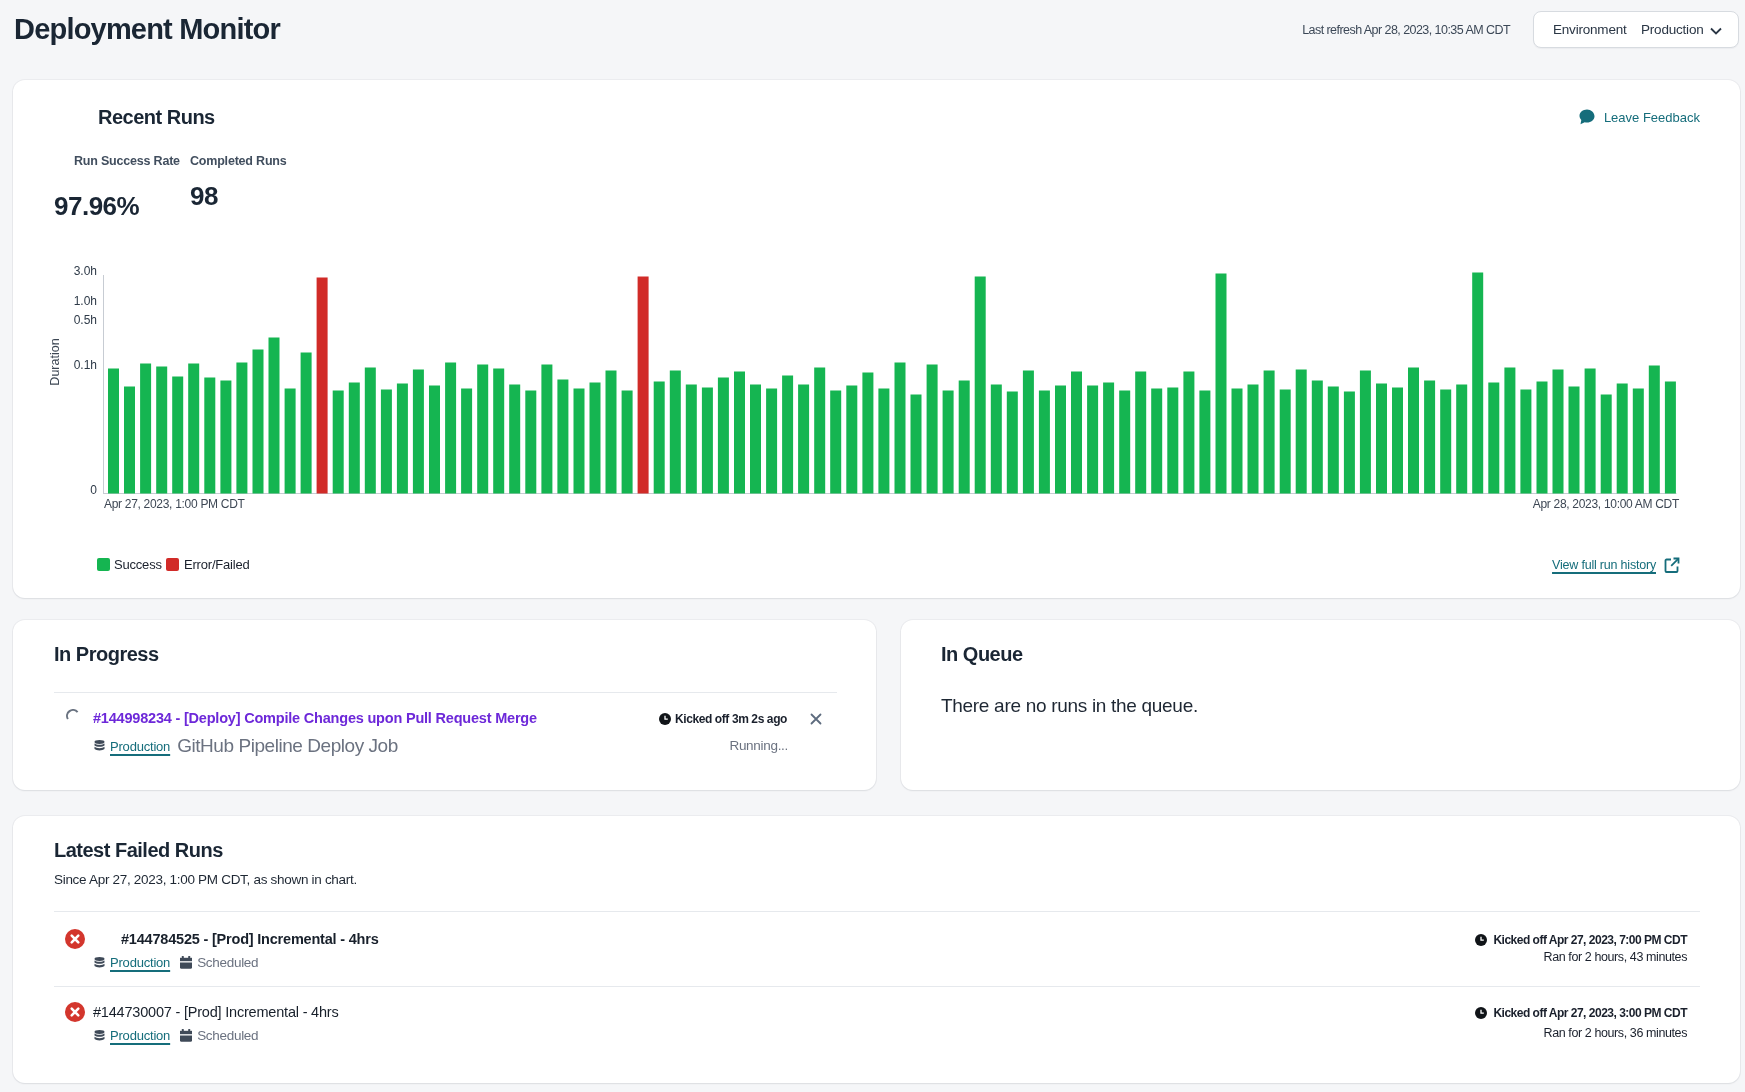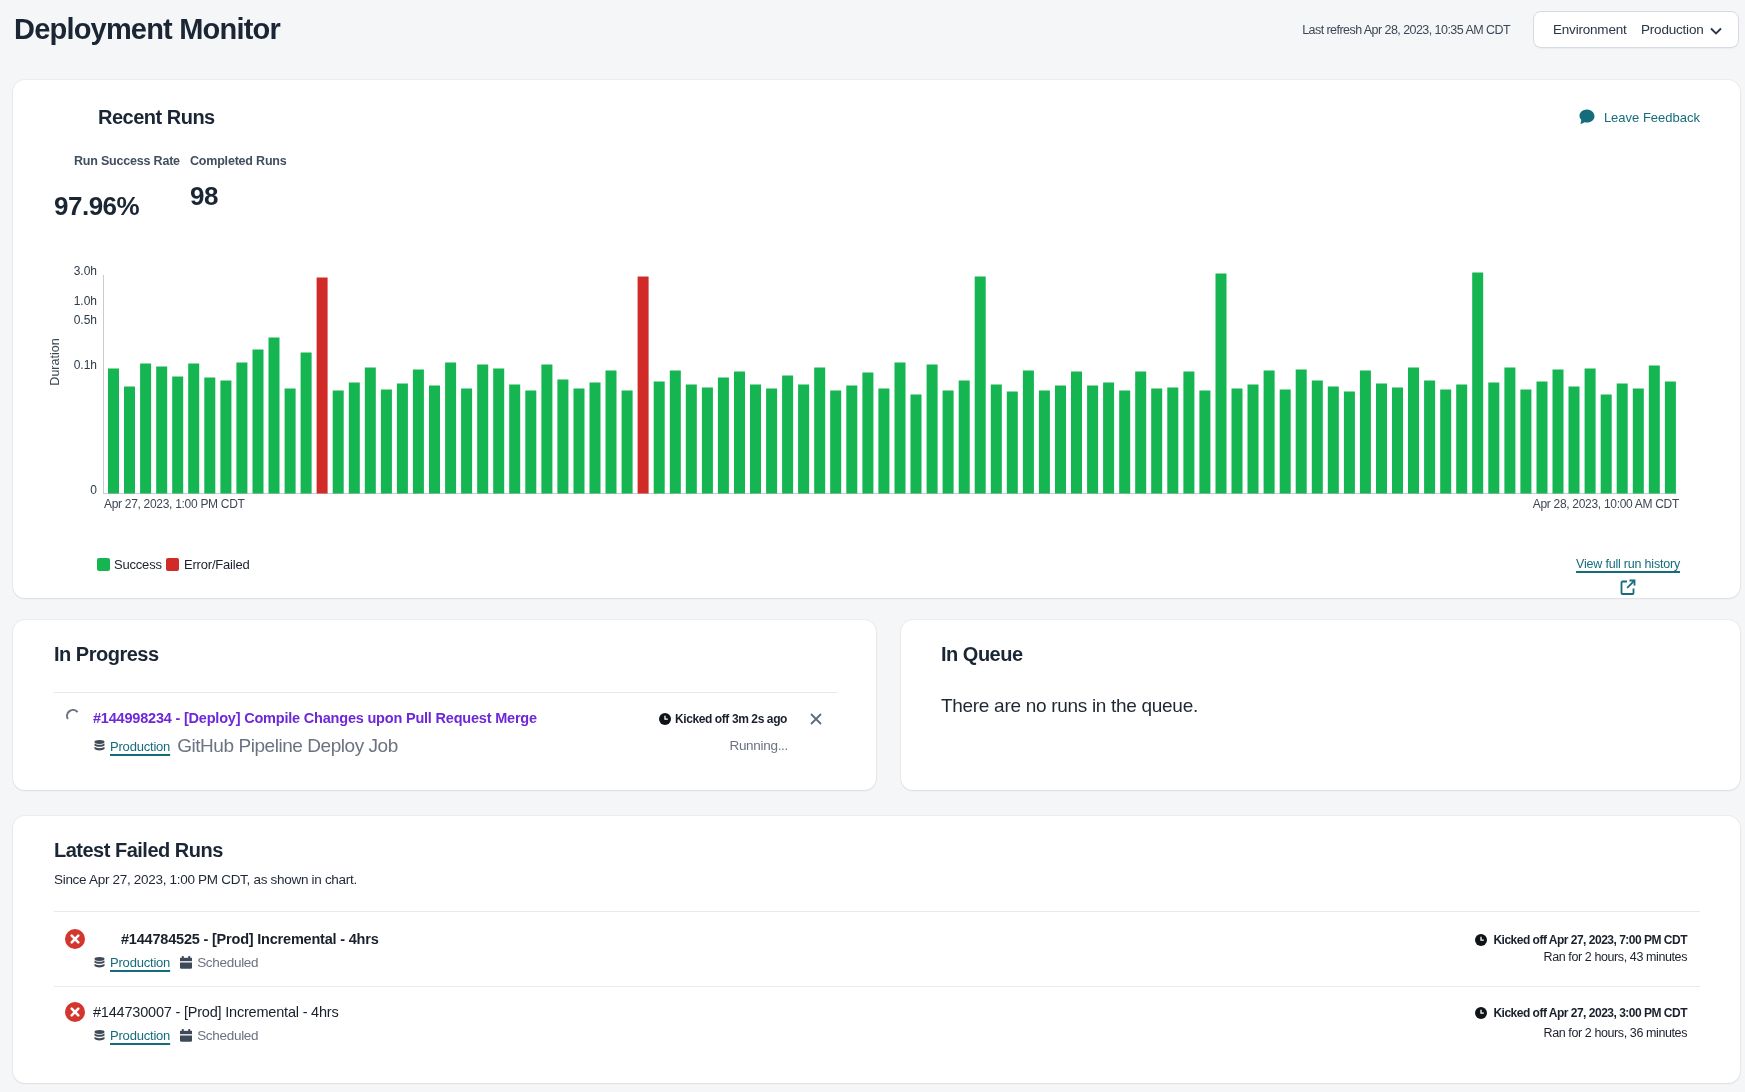--- a/index.html
+++ b/index.html
@@ -154,21 +154,21 @@
       <text x="104" y="508">Apr 27, 2023, 1:00 PM CDT</text>
       <text x="1679" y="508" text-anchor="end">Apr 28, 2023, 10:00 AM CDT</text>
     </g>
   </svg>
 
   <div class="abs" style="left:84px; top:478px; width:13px; height:13px; background:#15b551; border-radius:2px;"></div>
   <div class="abs" style="left:101px; top:477px; font-size:13px; letter-spacing:-0.2px; color:#1a202c;">Success</div>
   <div class="abs" style="left:153px; top:478px; width:13px; height:13px; background:#d12b28; border-radius:2px;"></div>
   <div class="abs" style="left:171px; top:477px; font-size:13px; letter-spacing:-0.2px; color:#1a202c;">Error/Failed</div>
 
-  <div class="row" style="right:60px; top:477px; gap:8px;flex-direction:column;">
+  <div class="row" style="right:60px; top:477px; gap:8px;">
     <span class="teal ul" style="font-size:12.5px; letter-spacing:-0.2px;">View full run history</span>
     <svg width="16" height="16" viewBox="0 0 16 16" fill="none" stroke="#156d7b" stroke-width="1.8">
       <path d="M13.5 9.5 v4.5 a1 1 0 0 1 -1 1 H2.5 a1 1 0 0 1 -1 -1 V3.5 a1 1 0 0 1 1 -1 H7"></path>
       <path d="M9.5 1.5 H14.5 V6.5"></path>
       <path d="M7.2 8.8 L14.2 1.8"></path>
     </svg>
   </div>
 </div>
 
 <div class="card" style="left:13px; top:620px; width:863px; height:170px;">

